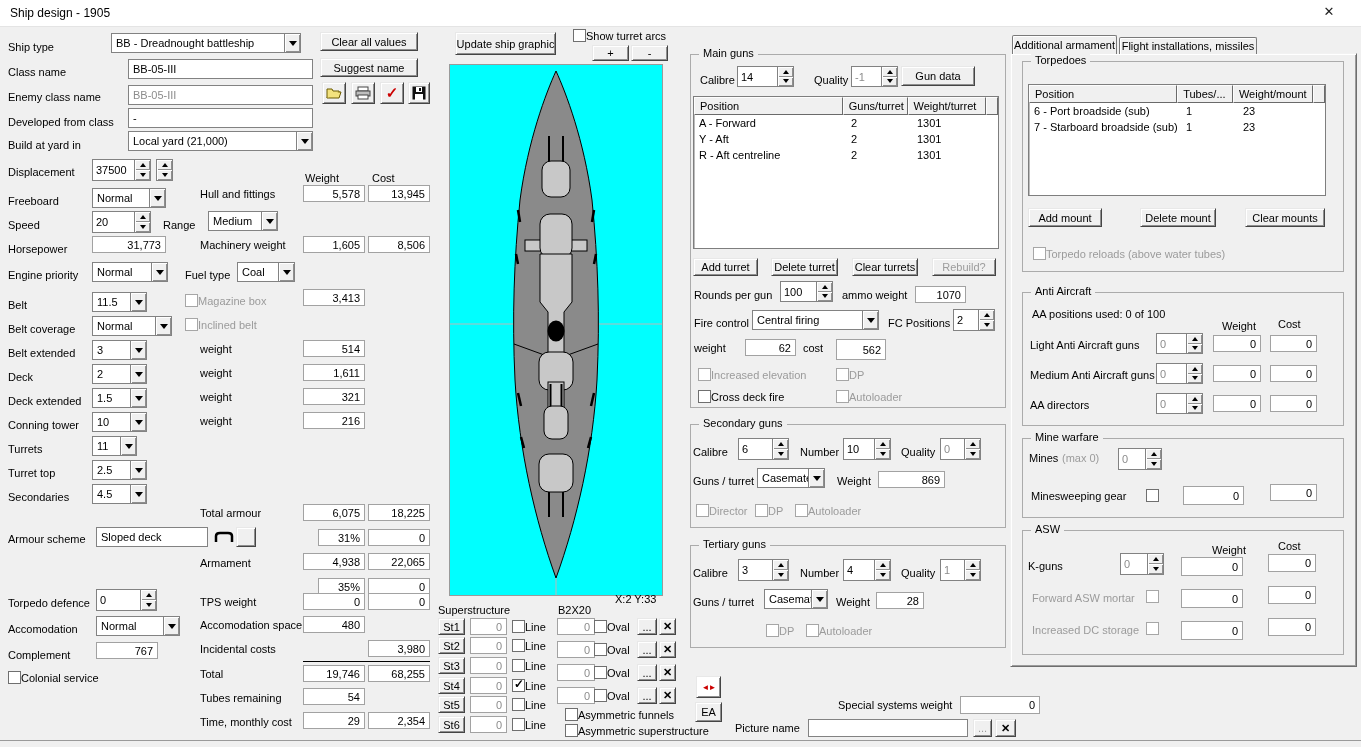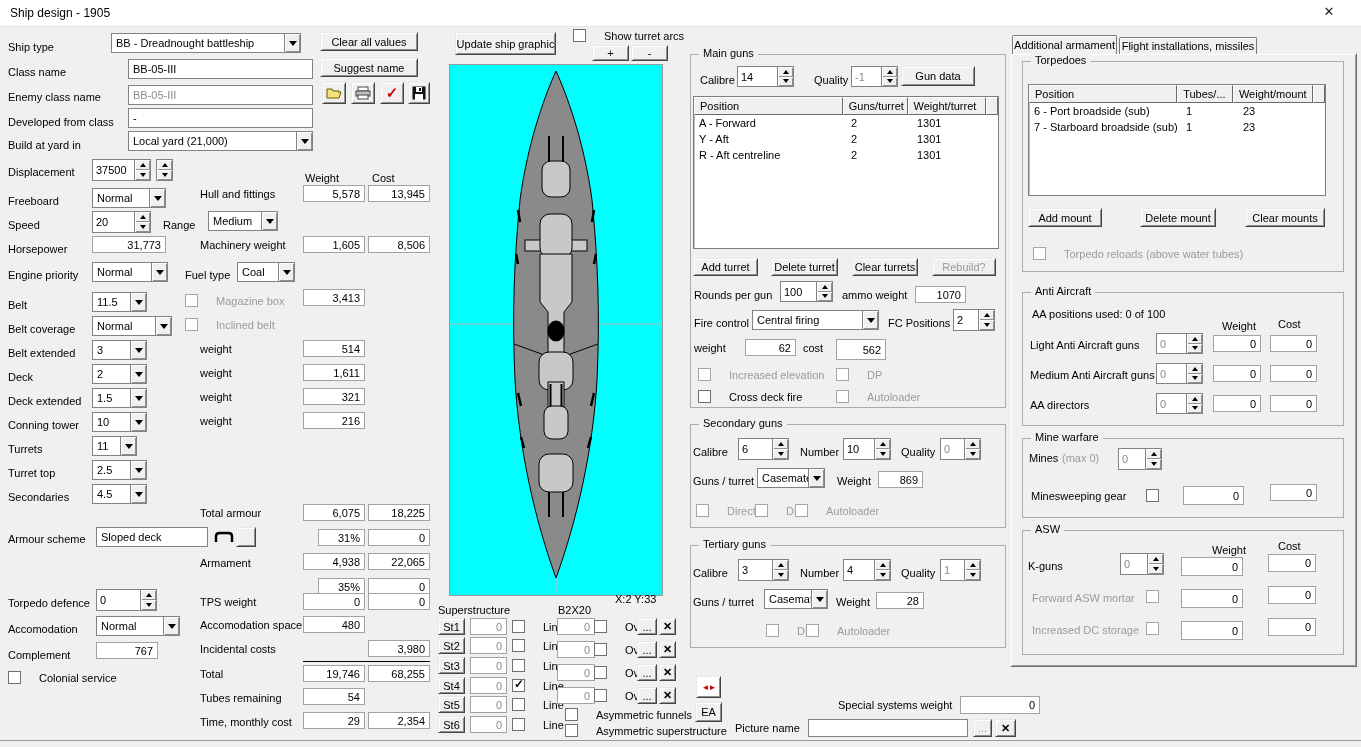--- a/index.html
+++ b/index.html
@@ -16,21 +16,21 @@
   .gv { color:#8c8c8c; }
   .fld { position:absolute; background:#fff; border:1px solid #828282; padding:1px 4px; display:flex; align-items:center; overflow:hidden; white-space:nowrap; }
   .num { justify-content:flex-end; }
   .ro { border-color:#a2a2a2; }
   .btn { position:absolute; display:flex; align-items:center; justify-content:center; background:#f0f0f0;
          border:1px solid; border-color:#e8e8e8 #454545 #454545 #e8e8e8;
          box-shadow: inset 1px 1px 0 #ffffff, inset -1px -1px 0 #8f8f8f; white-space:nowrap; }
   .btn.disabled { color:#9c9c9c; }
   .grp { position:absolute; border:1px solid #ababab; }
   .leg { position:absolute; top:-8px; left:8px; background:#f0f0f0; padding:0 4px; white-space:nowrap; }
-  .cbwrap { position:absolute; display:flex; align-items:center; gap:18px; white-space:nowrap; }
+  .cbwrap { position:absolute; display:flex; align-items:center; gap:0; white-space:nowrap; }
   .cbx { width:13px; height:13px; background:#fff; border:1px solid #6f6f6f; position:relative; flex:none; }
   .cbx.off-dis { border-color:#a6a6a6; }
   .cbx.on::after { content:"✓"; position:absolute; left:1px; top:-3px; font-size:12px; font-weight:bold; color:#000; }
   .spinner { position:absolute; display:flex; background:#fff; border:1px solid #828282; }
   .sfld { flex:1; padding:1px 3px; display:flex; align-items:center; overflow:hidden; }
   .sbtns { width:16px; display:flex; flex-direction:column; border-left:1px solid #828282; }
   .sbtns.standalone { position:absolute; border:1px solid #828282; background:#fff; }
   .sb { flex:1; background:#f0f0f0; box-shadow: inset 1px 1px 0 #fff, inset -1px -1px 0 #8f8f8f; display:flex; align-items:center; justify-content:center; }
   .sb.up::after { content:""; border-left:3px solid transparent; border-right:3px solid transparent; border-bottom:4px solid #000; }
   .sb.dn::after { content:""; border-left:3px solid transparent; border-right:3px solid transparent; border-top:4px solid #000; }
@@ -511,21 +511,21 @@
       <div class="sb up"></div>
       <div class="sb dn"></div>
     </div>
 </div>
 <div class="lb" style="left:693px;top:475px">Guns / turret</div>
 <div class="dd" style="left:757px;top:468px;width:68px;height:20px">
   <div class="ddt">Casemates</div>
     <div class="ddb"></div>
 </div>
 <div class="lb" style="left:837px;top:475px">Weight</div>
-<div class="fld ro num" style="left:878px;top:471px;width:45px;height:17px">869</div>
+<div class="fld ro num" style="left:878px;top:471px;width:67px;height:17px">869</div>
 <div class="cbwrap dis" style="left:696px;top:504px">
   <span class="cbx off-dis"></span>
   <span>Director</span>
 </div>
 <div class="cbwrap dis" style="left:755px;top:504px">
   <span class="cbx off-dis"></span>
   <span>DP</span>
 </div>
 <div class="cbwrap dis" style="left:795px;top:504px">
   <span class="cbx off-dis"></span>

